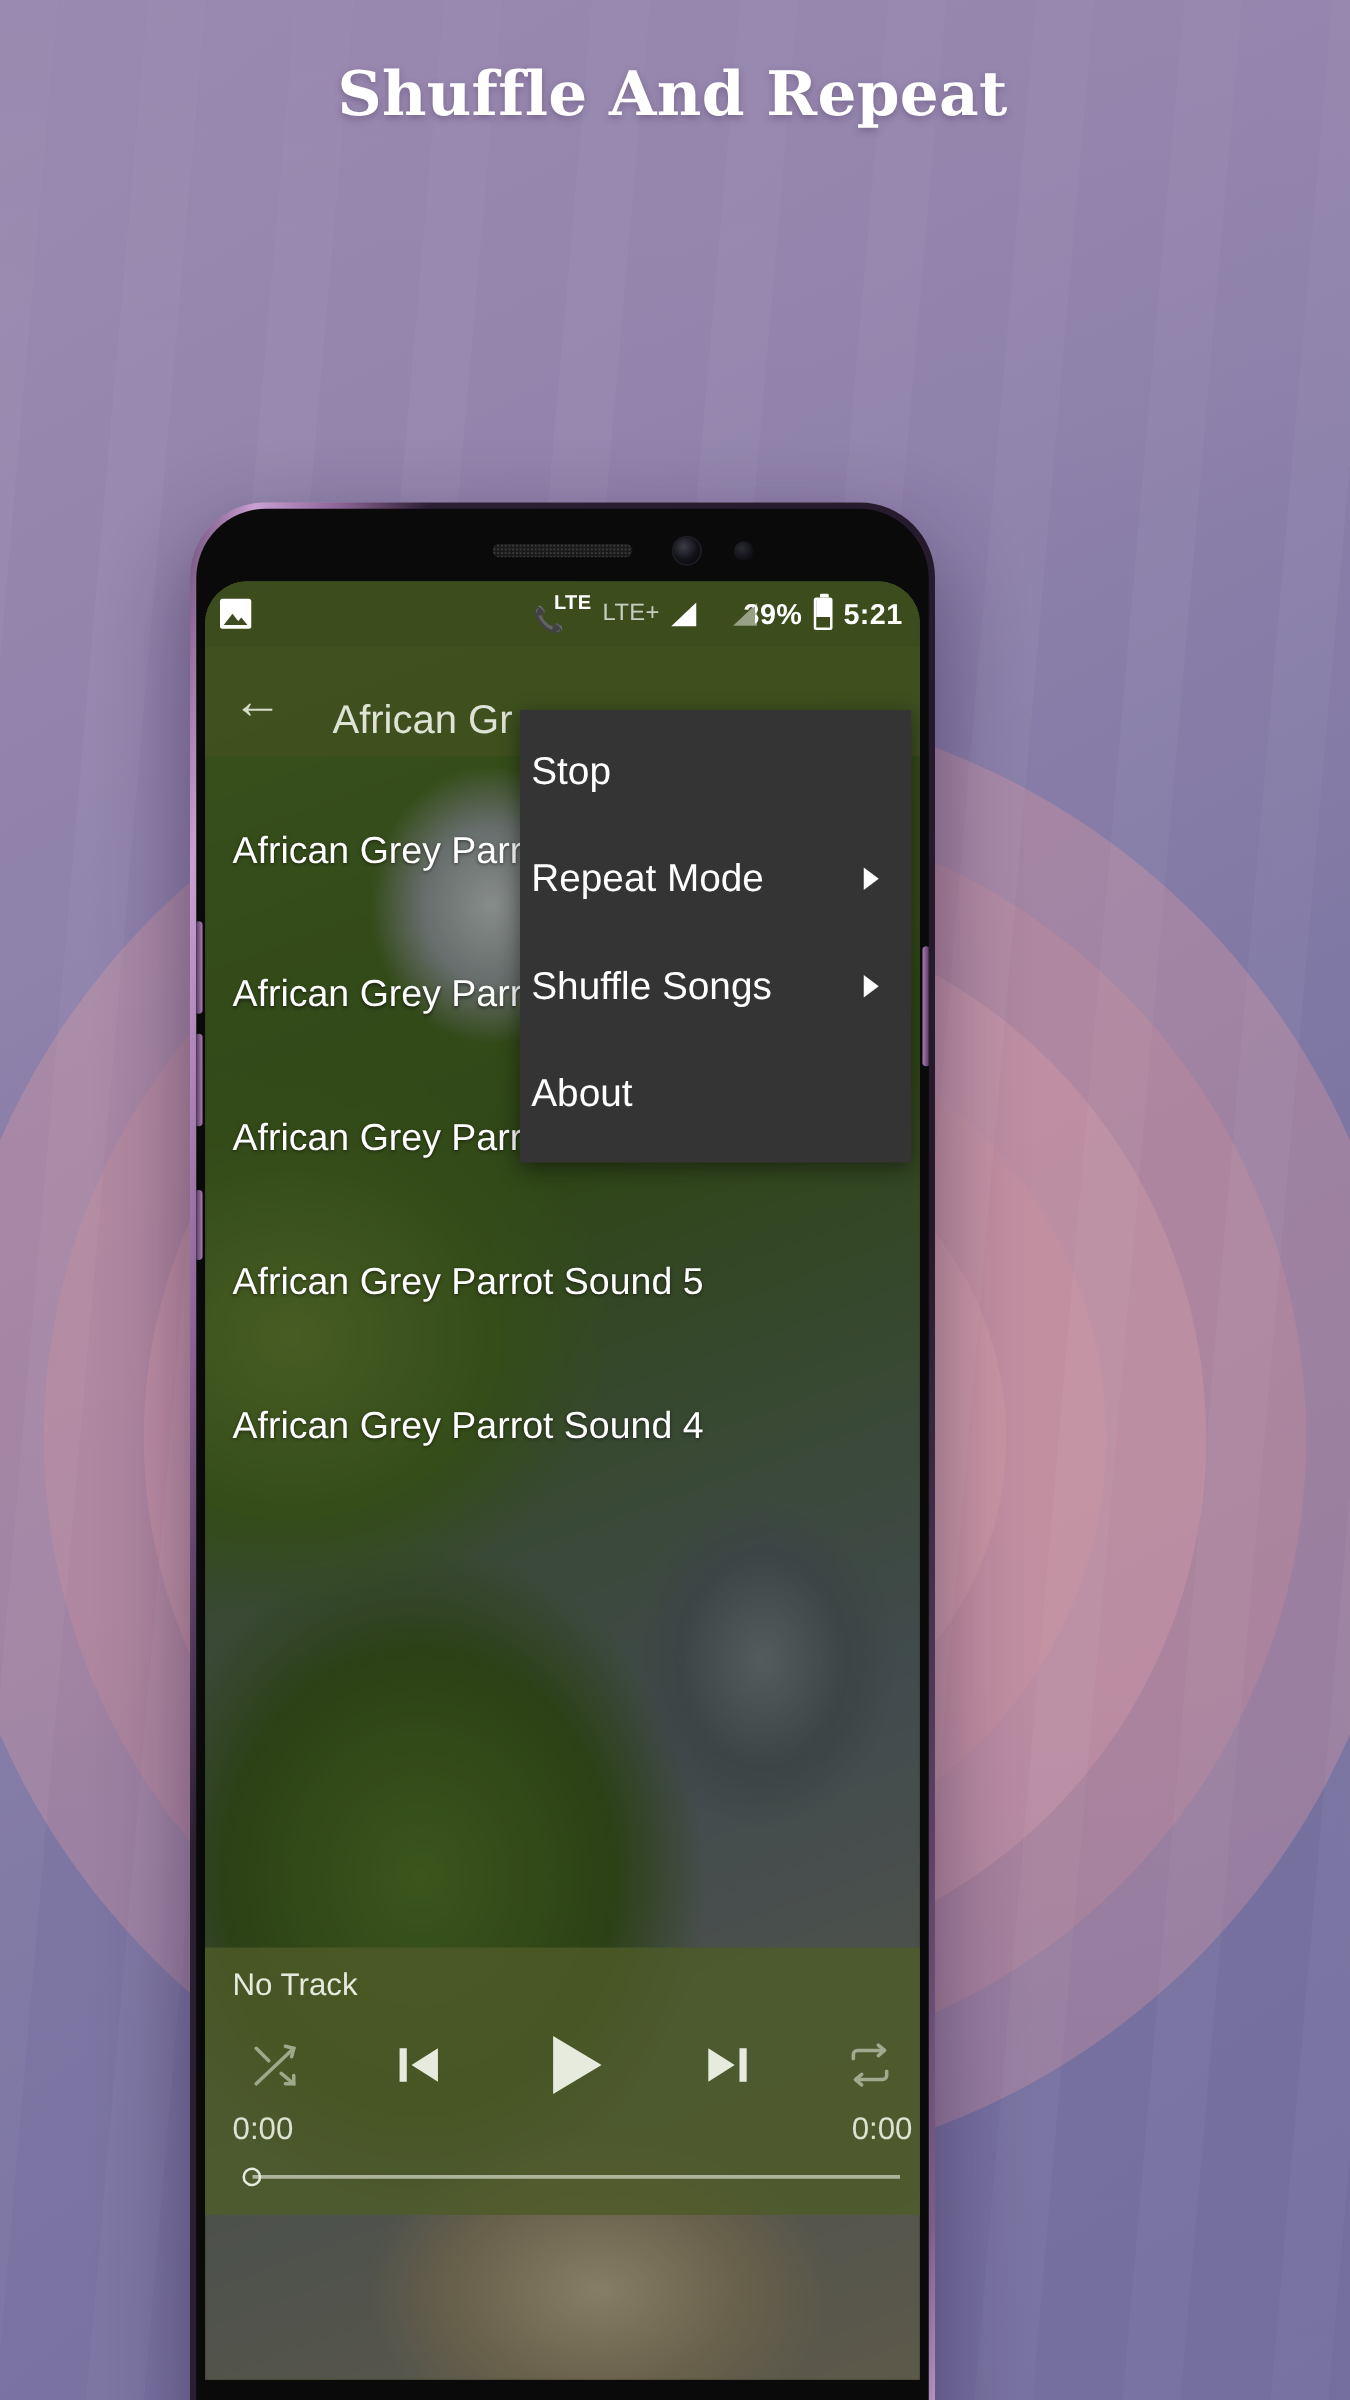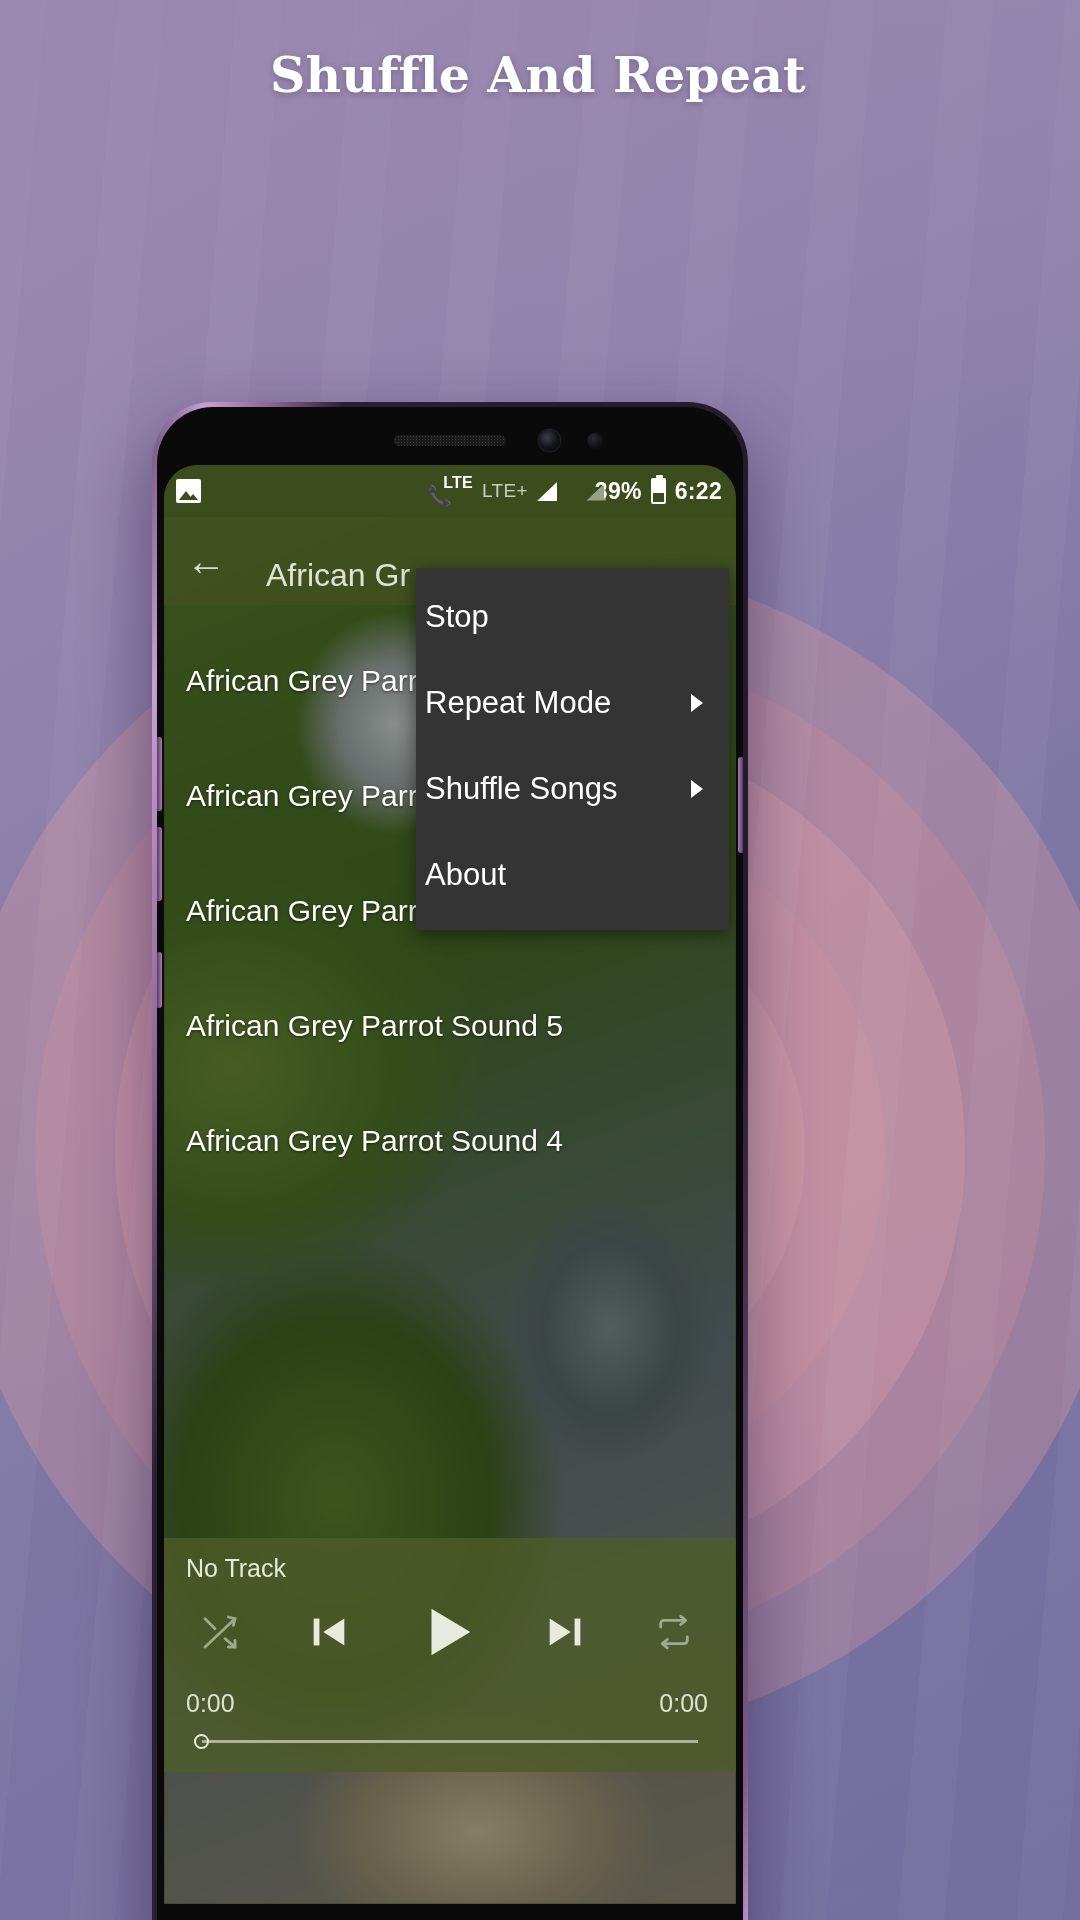--- a/index.html
+++ b/index.html
@@ -256,36 +256,36 @@
     border-bottom: 9px solid transparent;
     border-left: 12px solid #ffffff;
     margin-right: 10px;
   }
 
   
   #player-bar {
     position: absolute; z-index: 5;
     left: 0; right: 0; bottom: 132px;
     background: rgba(77,91,41,0.84);
-    padding: 16px 28px 18px 22px;
+    padding: 16px 6px 18px 22px;
     color: #e2e6d7;
   }
   #track-title { font-size: 25px; color: #e6eadd; margin-bottom: 14px; }
   #transport {
     display: flex; align-items: center; justify-content: space-between;
     padding: 0 8px;
   }
   .ctl { color: #e7ebdd; display:flex; align-items:center; justify-content:center; }
   .ctl-shuffle, .ctl-repeat { width: 52px; height: 52px; opacity: 0.55; }
   .ctl-prev, .ctl-next { width: 56px; height: 56px; }
   .ctl-play { width: 70px; height: 70px; }
   #time-row {
     display: flex; justify-content: space-between;
     font-size: 25px; color: #dde2d1;
-    margin-top: 22px;
+    margin-top: 2px;
   }
   #seek-wrap { position: relative; height: 26px; margin-top: 10px; padding: 0 4px; }
   #seek-track {
     position: absolute; left: 16px; right: 10px; top: 12px;
     height: 3px; background: rgba(232,236,222,0.62);
   }
   #seek-thumb {
     position: absolute; left: 8px; top: 6px;
     width: 15px; height: 15px; border-radius: 50%;
     border: 2px solid #e8ecde; background: transparent;
@@ -330,21 +330,21 @@
           <div id="status-right">
             <span class="volte">
               <span class="handset">📞</span>
               <span class="lte-sup">LTE</span>
             </span>
             <span class="lte-plus">LTE+</span>
             <span class="sig"></span>
             <span class="sig empty"></span>
             <span>39%</span>
             <span class="battery"></span>
-            <span>6:22</span>
+            <span>5:21</span>
           </div>
         </div>
 
         <div id="app-bar">
           <div id="back-arrow">←</div>
           <div id="app-title">African Gr</div>
         </div>
 
         <div id="song-list">
           <div class="song-row">

